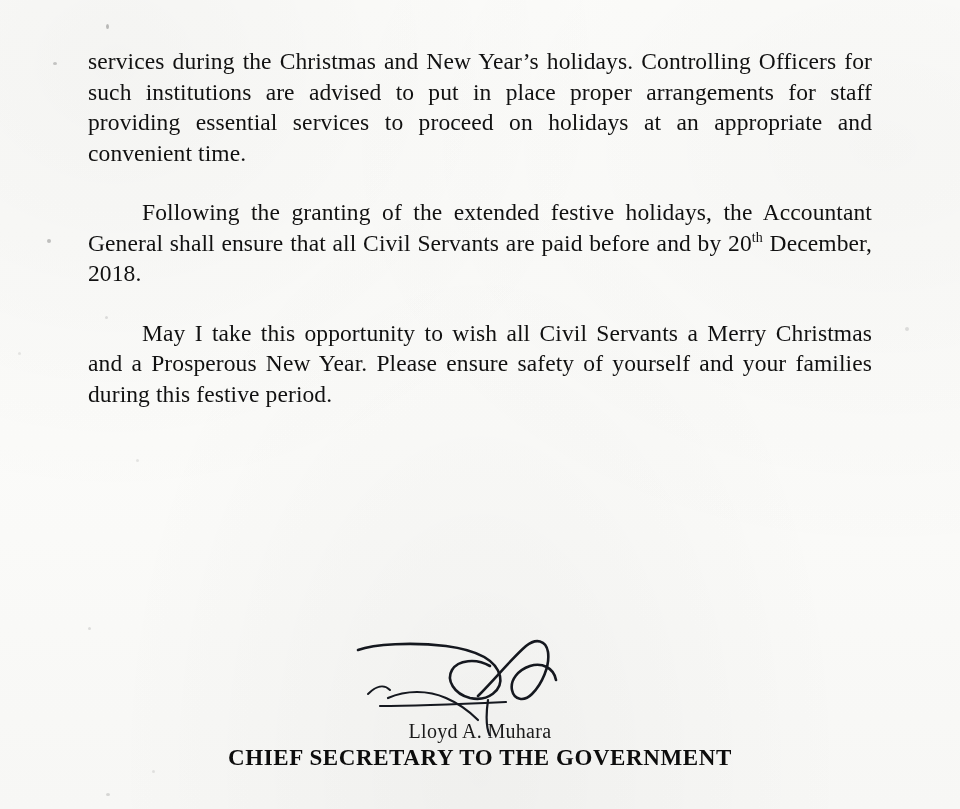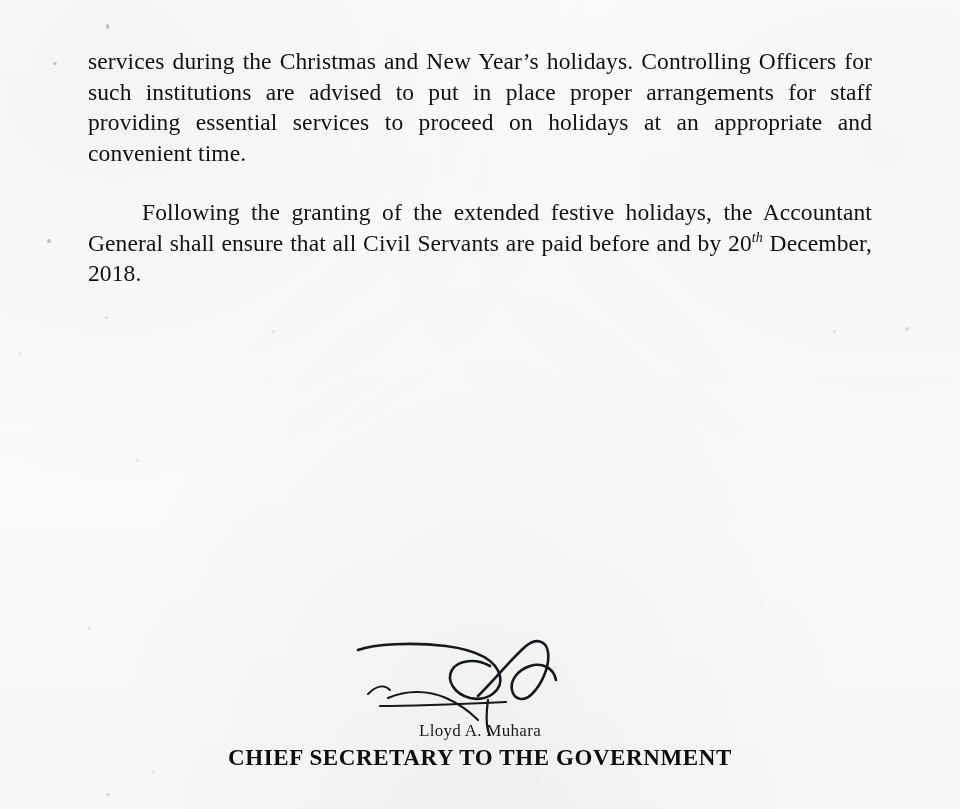--- a/index.html
+++ b/index.html
@@ -49,21 +49,20 @@
 
   .indent {
     display: inline-block;
     width: 54px;
   }
 
   sup.ord {
     font-size: 14px;
     vertical-align: super;
     line-height: 0;
-    font-style: italic;
   }
 
   .signature-block {
     position: absolute;
     left: 0;
     top: 590px;
     width: 784px;
     text-align: center;
   }
 
@@ -73,21 +72,21 @@
     margin-bottom: -14px;
   }
   .signature-scribble svg {
     position: absolute;
     left: 50%;
     transform: translateX(-50%);
     top: 0;
   }
 
   .sig-name {
-    font-size: 17px;
+    font-size: 20px;
     letter-spacing: 0.3px;
     color: #1a1a1a;
     line-height: 26px;
   }
 
   .sig-title {
     font-size: 23px;
     font-weight: bold;
     letter-spacing: 0.6px;
     line-height: 28px;
@@ -131,20 +130,21 @@
   <span class="speck s11"></span>
   <span class="speck s12"></span>
 
   <div class="doc-body">
 
     <p class="para">services during the Christmas and New Year’s holidays. Controlling Officers for such institutions are advised to put in place proper arrangements for staff providing essential services to proceed on holidays at an appropriate and convenient time.</p>
 
 
     <p class="para"><span class="indent"></span><span>Following the granting of the extended festive holidays, the Accountant General shall ensure that all Civil Servants are paid before and by 20</span><sup class="ord">th</sup><span> December, 2018.</span></p>
 
+    <p class="para"><span class="indent"></span><span>May I take this opportunity to wish all Civil Servants a Merry Christmas and a Prosperous New Year.  Please ensure safety of yourself and your families during this festive period.</span></p>
 
     <div class="signature-block">
 
       <div class="signature-scribble">
         <svg width="260" height="100" viewBox="0 0 260 100" fill="none" xmlns="http://www.w3.org/2000/svg" aria-hidden="true">
           <path d="M8 14 C 24 8, 62 6, 96 10 C 126 14, 146 24, 150 40 C 153 54, 138 66, 120 62 C 104 58, 96 44, 102 34 C 108 24, 126 22, 140 30" stroke="#15181f" stroke-width="2.6" stroke-linecap="round" fill="none"></path>
           <path d="M128 60 C 146 42, 162 22, 176 10 C 186 2, 196 4, 198 16 C 200 30, 192 48, 182 58 C 174 66, 164 64, 162 54 C 160 44, 168 34, 180 30 C 192 26, 204 32, 206 44" stroke="#15181f" stroke-width="2.6" stroke-linecap="round" fill="none"></path>
           <path d="M38 62 C 56 54, 78 54, 96 62 C 110 68, 120 76, 128 84" stroke="#15181f" stroke-width="2.2" stroke-linecap="round" fill="none"></path>
           <path d="M30 70 C 60 70, 112 68, 156 66" stroke="#15181f" stroke-width="2.2" stroke-linecap="round" fill="none"></path>
           <path d="M138 64 C 136 78, 136 92, 140 100" stroke="#15181f" stroke-width="2.2" stroke-linecap="round" fill="none"></path>

